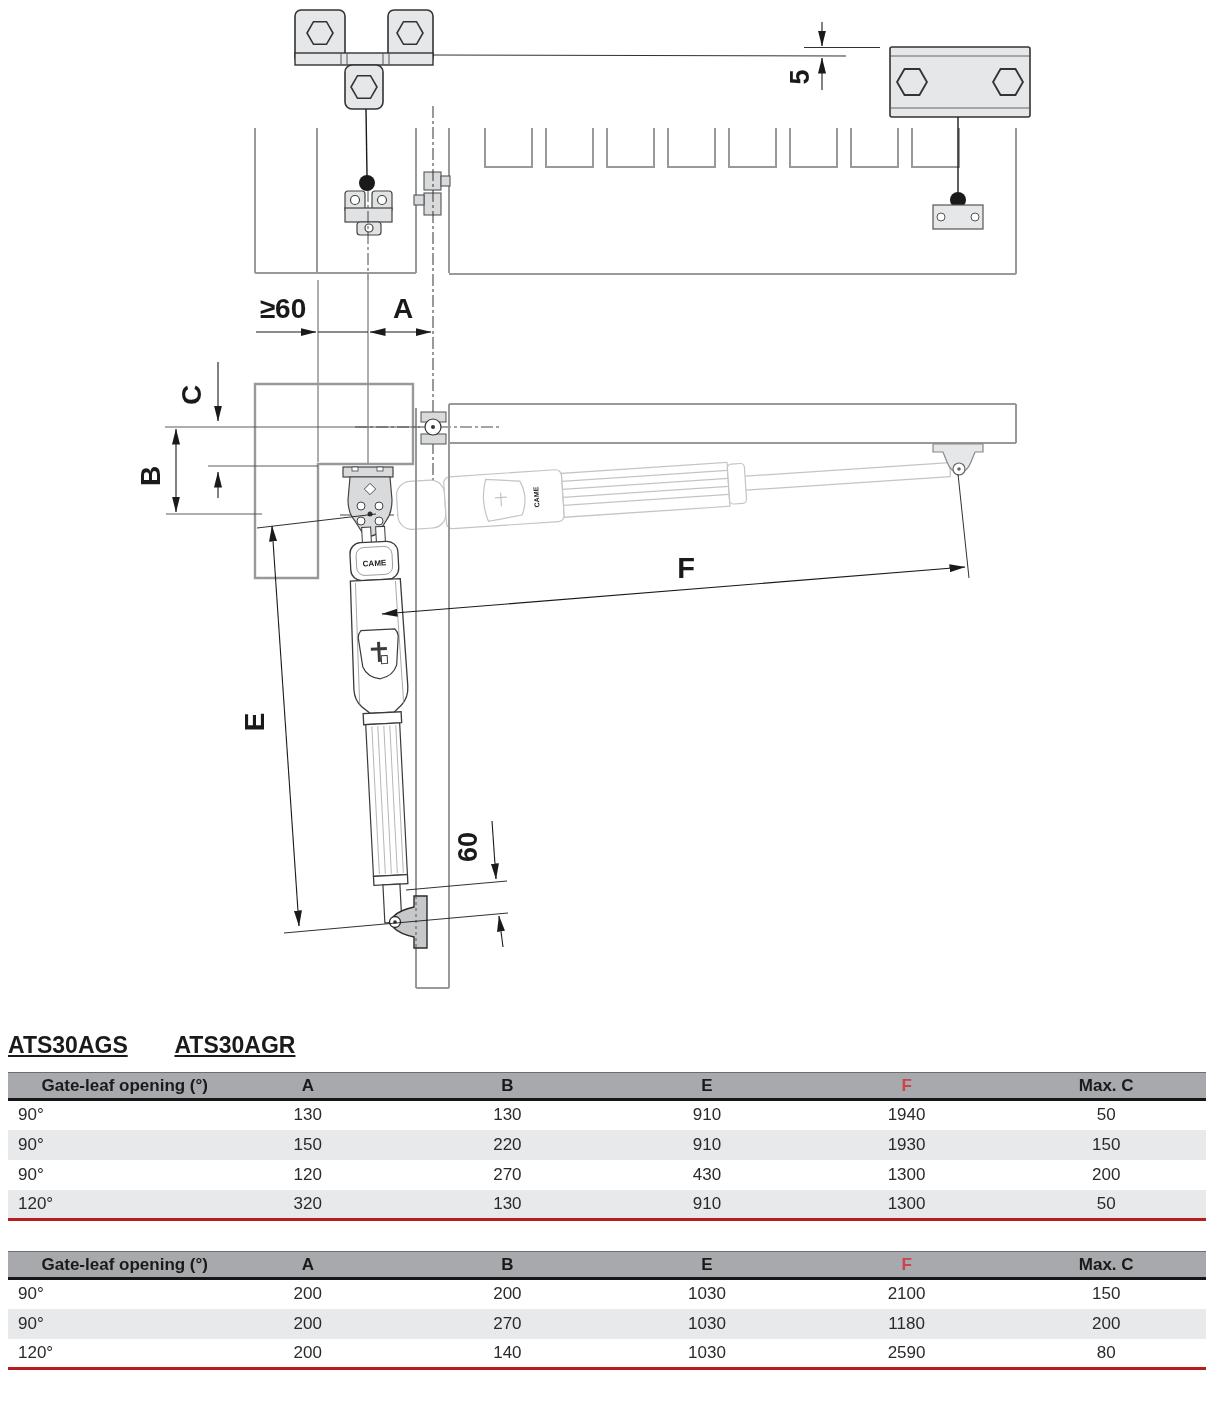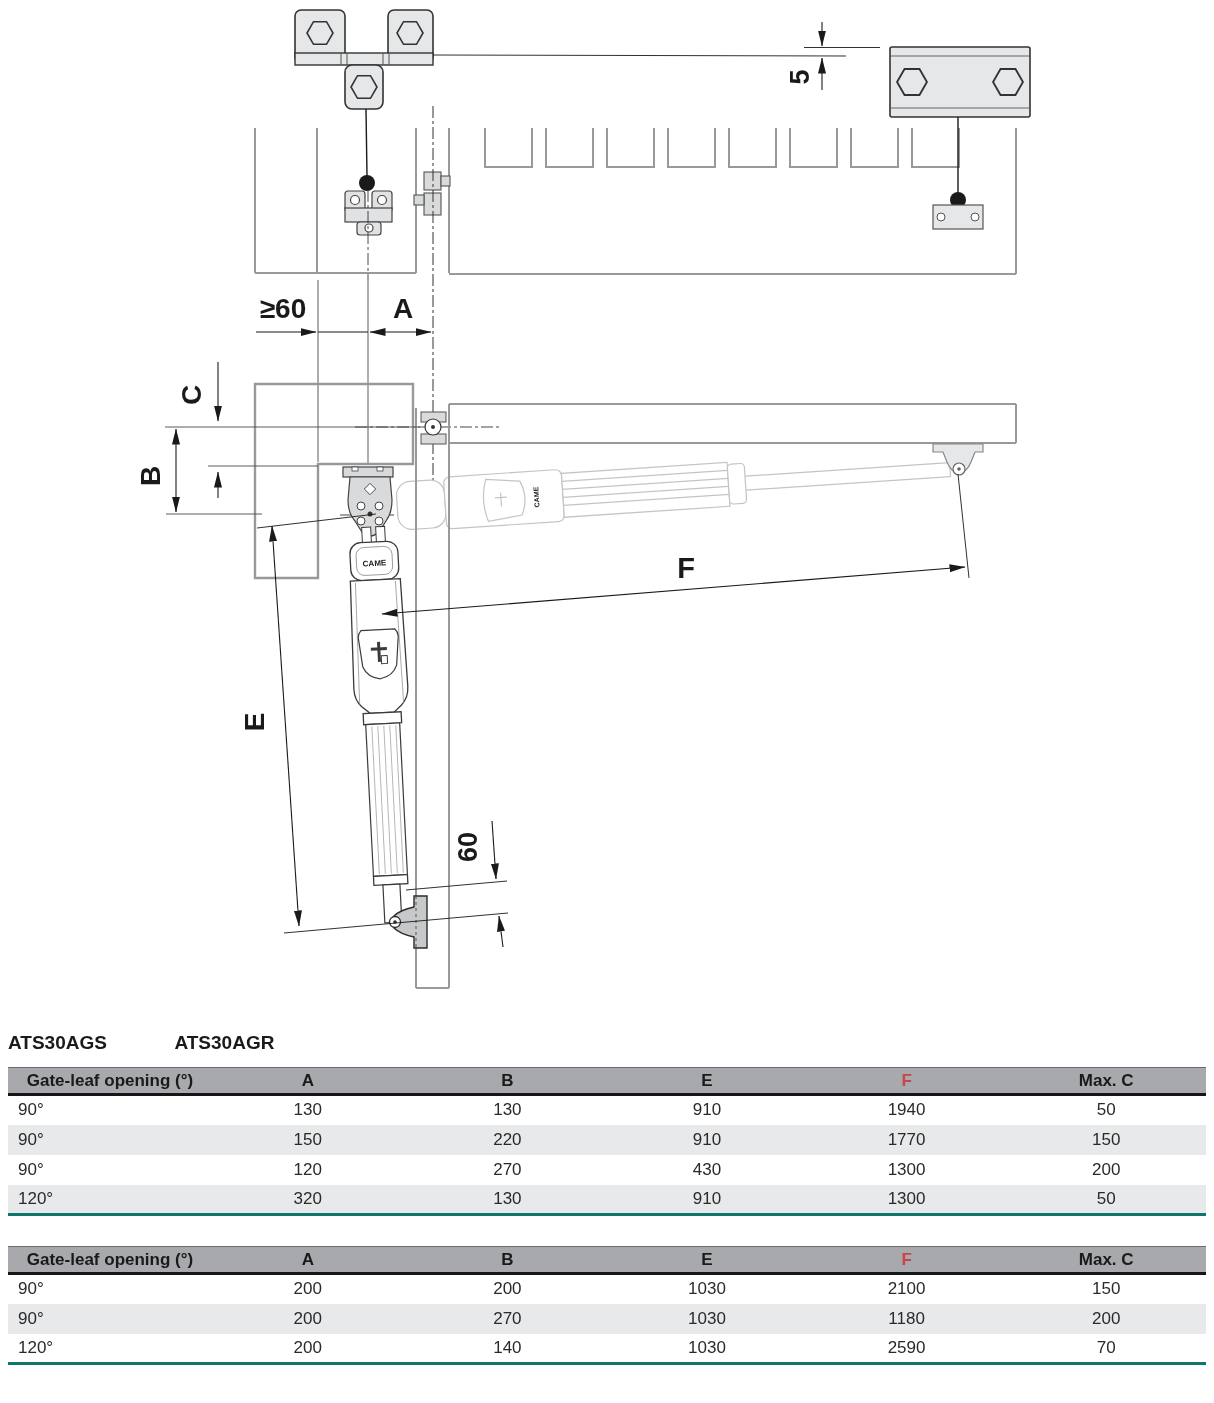--- a/index.html
+++ b/index.html
@@ -10,33 +10,33 @@
   body{
     width:1214px; height:1403px; background:#ffffff; overflow:hidden;
     font-family:"Liberation Sans", sans-serif; color:#1a1a1a;
   }
   .diagram-wrap{width:1214px; height:1016px;}
   svg text{font-family:"Liberation Sans", sans-serif; font-weight:bold; fill:#1a1a1a;}
   .spec-section{margin:0 8px;}
   .sec1{margin-top:16px;}
   .sec2{margin-top:30px;}
   .model-row{margin-bottom:13px;}
-  .model-row span{display:inline-block; font-size:19px; font-weight:bold; letter-spacing:0px;}
+  .model-row span{display:inline-block; font-size:23px; font-weight:bold; letter-spacing:0px;text-decoration:underline;}
   .model-row .m1{min-width:162px;}
   table{width:100%; border-collapse:collapse; table-layout:fixed; font-size:17px;}
   thead th{
     background:var(--th-bg); font-weight:bold; height:27px;
     border-top:1px solid #6b6d70; border-bottom:3px solid #161616; text-align:center;
   }
   thead th.red-col{color:var(--fred);}
-  thead th:first-child{text-align:center; padding-left:4px; width:200px;}
+  thead th:first-child{text-align:right; padding-left:4px; width:200px;}
   tbody td{height:30px; text-align:center; color:#2a2a2a;}
   tbody td:first-child{text-align:left; padding-left:10px;}
   tbody tr:nth-child(even){background:var(--row-alt);}
-  tbody tr:last-child td{border-bottom:3px solid #0f766e;}
+  tbody tr:last-child td{border-bottom:3px solid #b91c1c;}
 </style>
 </head>
 <body>
 
 <div class="diagram-wrap">
 <svg width="1214" height="1016" viewBox="0 0 1214 1016" xmlns="http://www.w3.org/2000/svg">
   <defs>
     <marker id="ah" markerWidth="16" markerHeight="8" refX="15.5" refY="4" orient="auto-start-reverse" markerUnits="userSpaceOnUse">
       <path d="M0,0 L16,4 L0,8 Z" fill="#1a1a1a"></path>
     </marker>
@@ -288,21 +288,21 @@
           <td>130</td>
           <td>910</td>
           <td>1940</td>
           <td>50</td>
         </tr>
         <tr>
           <td>90°</td>
           <td>150</td>
           <td>220</td>
           <td>910</td>
-          <td>1770</td>
+          <td>1930</td>
           <td>150</td>
         </tr>
         <tr>
           <td>90°</td>
           <td>120</td>
           <td>270</td>
           <td>430</td>
           <td>1300</td>
           <td>200</td>
         </tr>
@@ -346,17 +346,17 @@
           <td>1030</td>
           <td>1180</td>
           <td>200</td>
         </tr>
         <tr>
           <td>120°</td>
           <td>200</td>
           <td>140</td>
           <td>1030</td>
           <td>2590</td>
-          <td>70</td>
+          <td>80</td>
         </tr>
       </tbody>
     </table>
 </div>
 
 </body></html>

